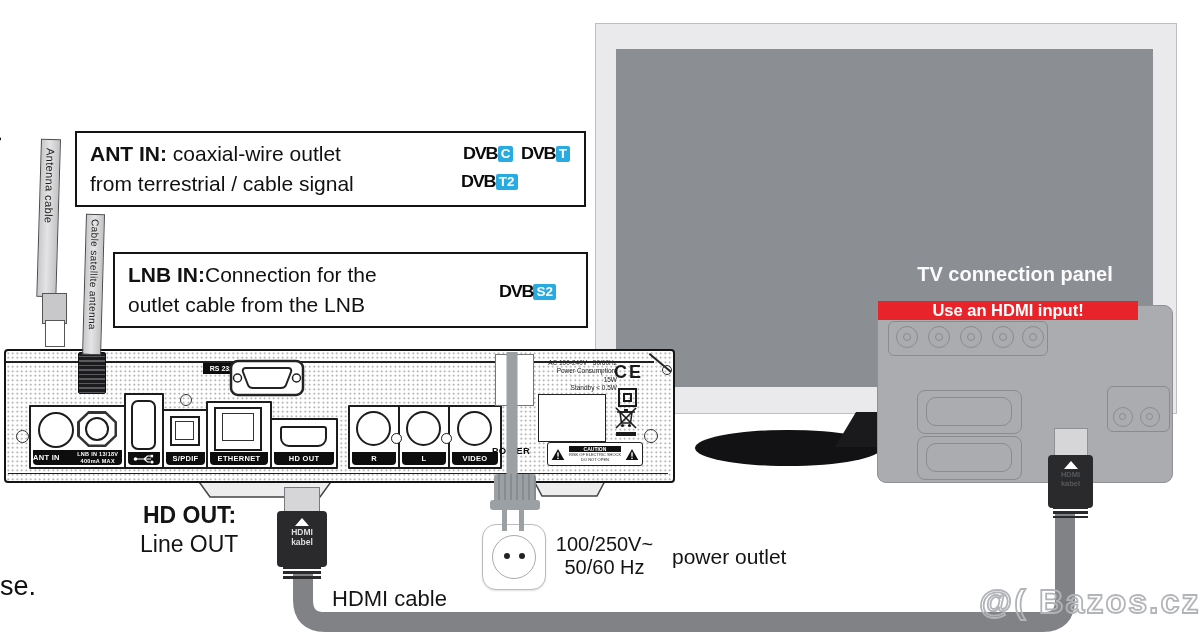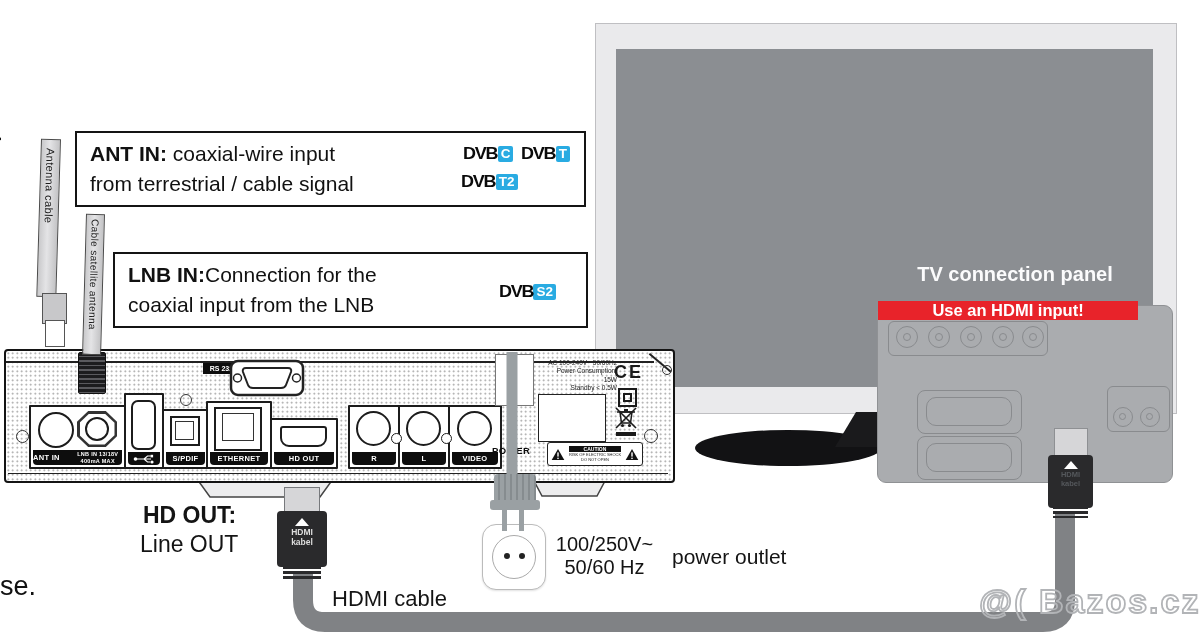--- a/index.html
+++ b/index.html
@@ -61,21 +61,21 @@
   <div class="abs tv-title">TV connection panel</div>
 
   <svg class="abs" style="left:0;top:0;z-index:1;" width="1200" height="639" viewBox="0 0 1200 639">
     <ellipse cx="788" cy="448" rx="93" ry="18" fill="#121214"></ellipse>
     <polygon points="856,412 884,412 889,447 835,447" fill="#1a1a1c"></polygon>
     <polygon points="197,479 333,479 320,497 210,497" fill="#ededee" stroke="#444" stroke-width="1.5"></polygon>
     <polygon points="533,479 606,479 597,496 542,496" fill="#ededee" stroke="#444" stroke-width="1.5"></polygon>
   </svg>
 
   <div class="abs info-box" style="left:75px;top:131px;width:494px;height:66px;">
-    <div><b>ANT IN:</b><span> coaxial-wire input</span></div>
+    <div><b>ANT IN:</b><span> coaxial-wire outlet</span></div>
     <div>from terrestrial / cable signal</div>
     <div class="abs" style="right:14px;top:9px;width:160px;">
       <div style="display:flex;justify-content:flex-end;gap:9px;">
         <span class="dvb-logo">
             <span class="dvb-word">DVB</span>
             <span class="dvb-badge">C</span>
           </span>
         <span class="dvb-logo">
             <span class="dvb-word">DVB</span>
             <span class="dvb-badge">T</span>
@@ -85,21 +85,21 @@
         <span class="dvb-logo">
             <span class="dvb-word">DVB</span>
             <span class="dvb-badge">T2</span>
           </span>
       </div>
     </div>
   </div>
 
   <div class="abs info-box" style="left:113px;top:252px;width:458px;height:66px;">
     <div><b>LNB IN:</b><span>Connection for the</span></div>
-    <div>coaxial input from the LNB</div>
+    <div>outlet cable from the LNB</div>
     <span class="dvb-logo abs" style="right:30px;top:26px;">
         <span class="dvb-word">DVB</span>
         <span class="dvb-badge">S2</span>
       </span>
   </div>
 
   <span class="abs" style="left:-2px;top:133px;font-size:10px;z-index:7;">▪</span>
   <span class="abs" style="left:0;top:571px;font-size:27px;z-index:7;">se.</span>
 
   <div class="abs cable-strip" style="left:41px;top:139px;width:18px;height:156px;transform:rotate(1.7deg);transform-origin:top center;">

